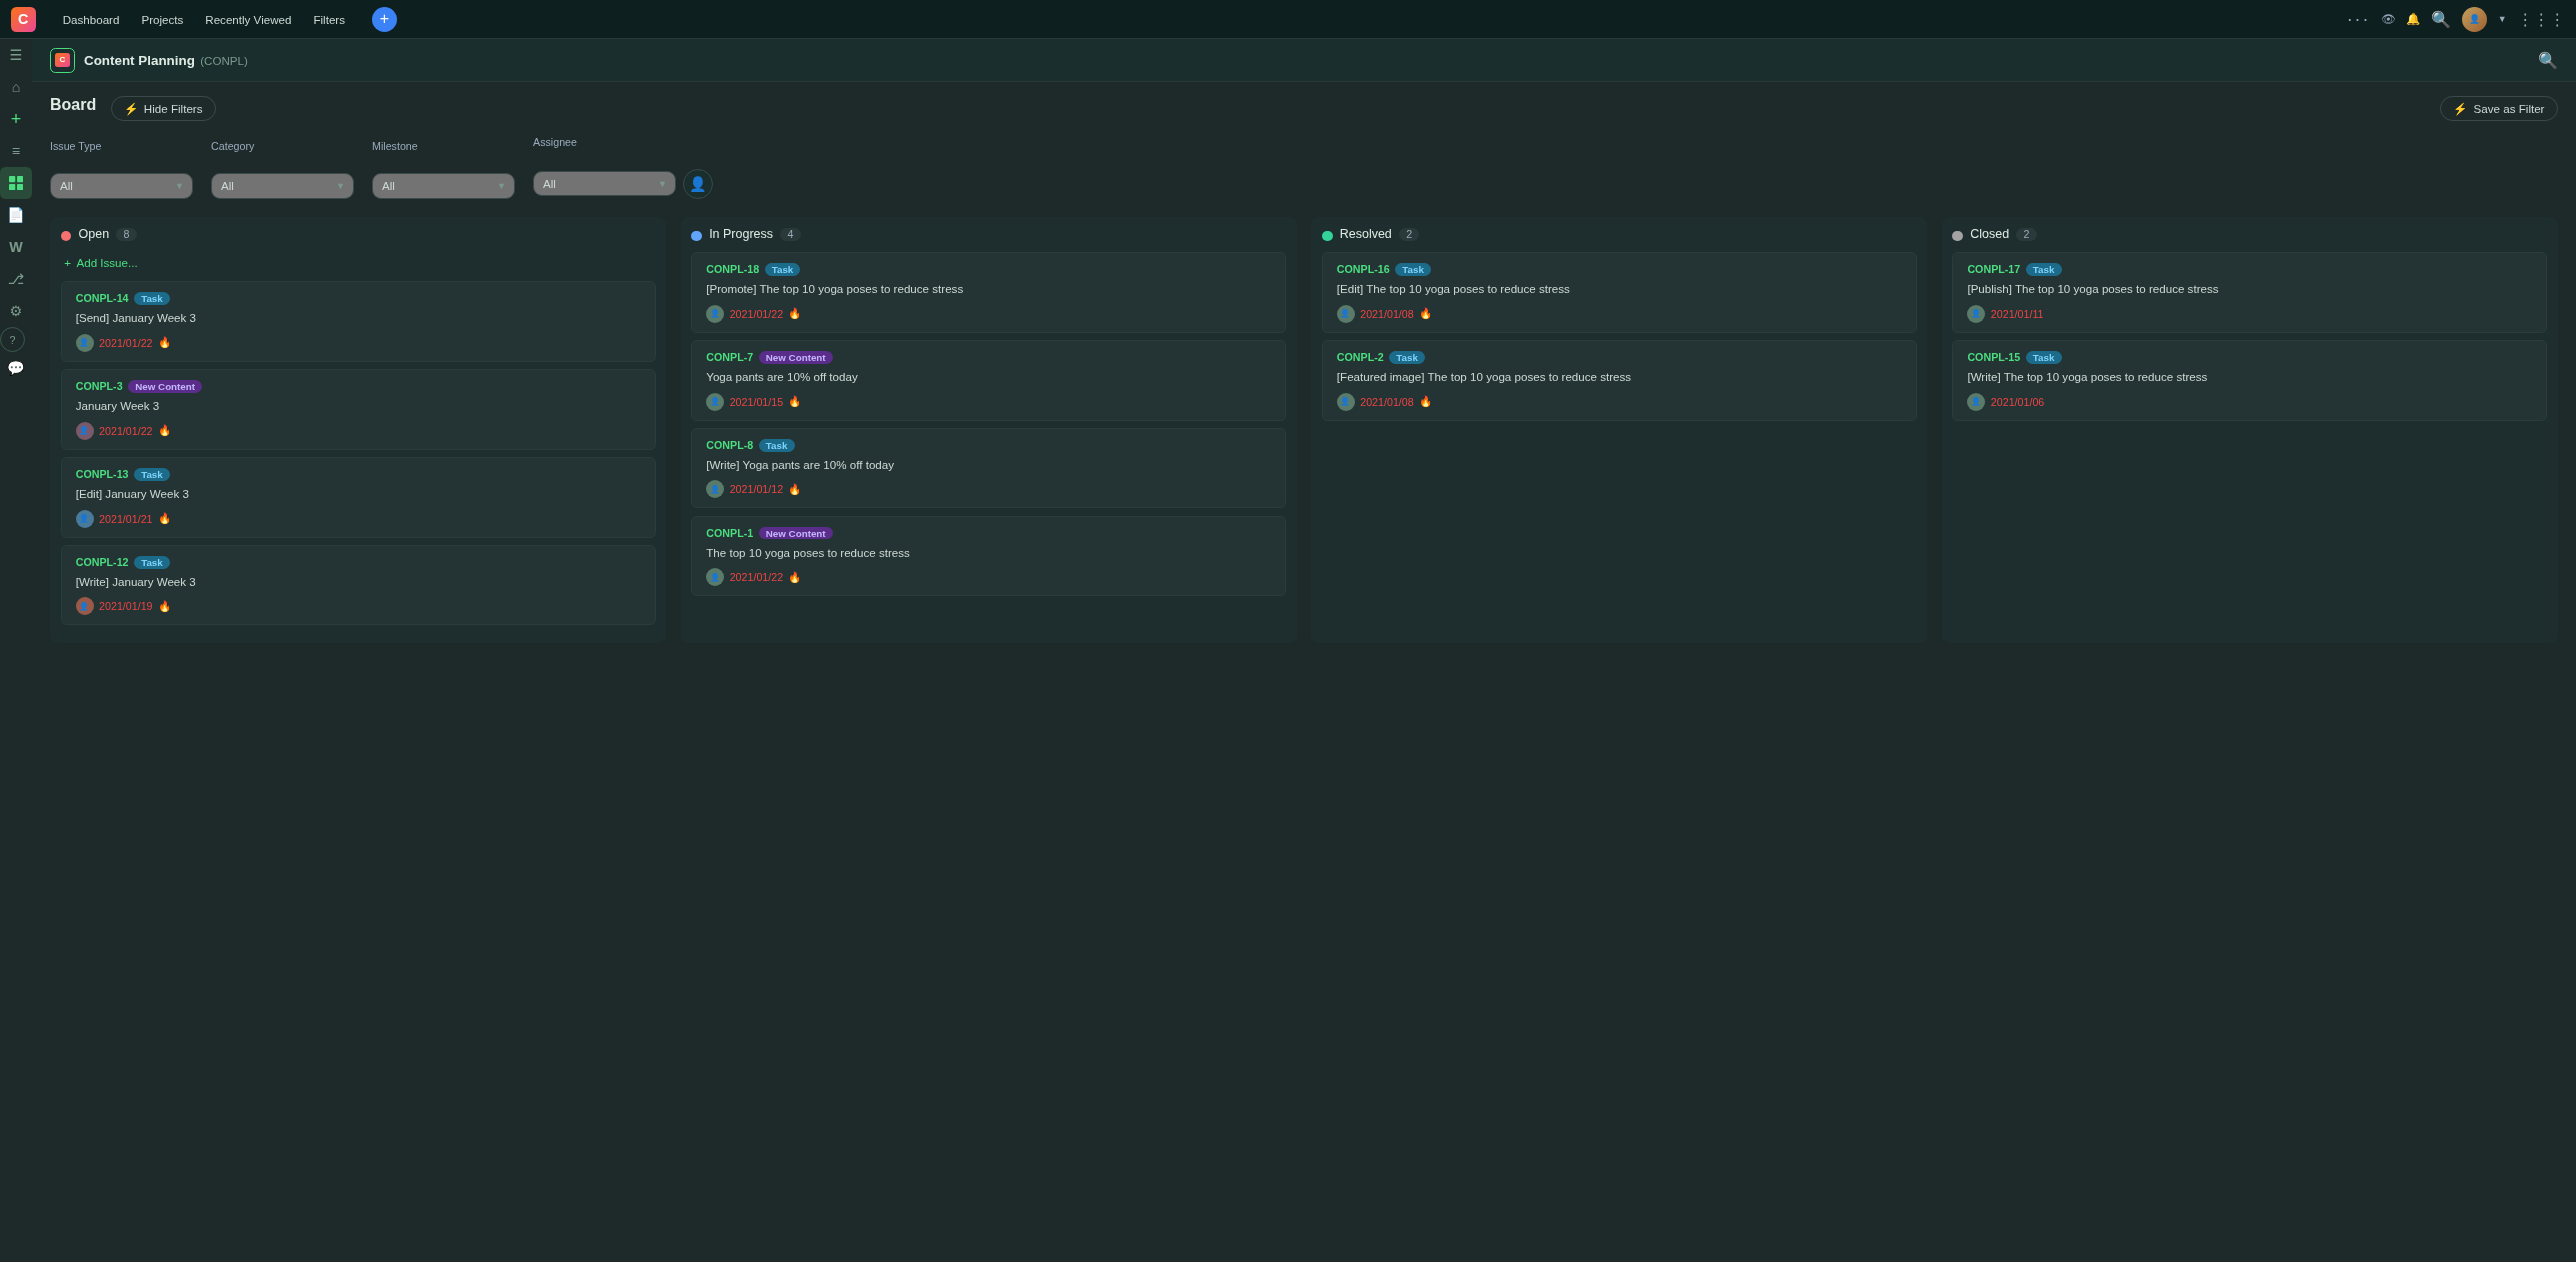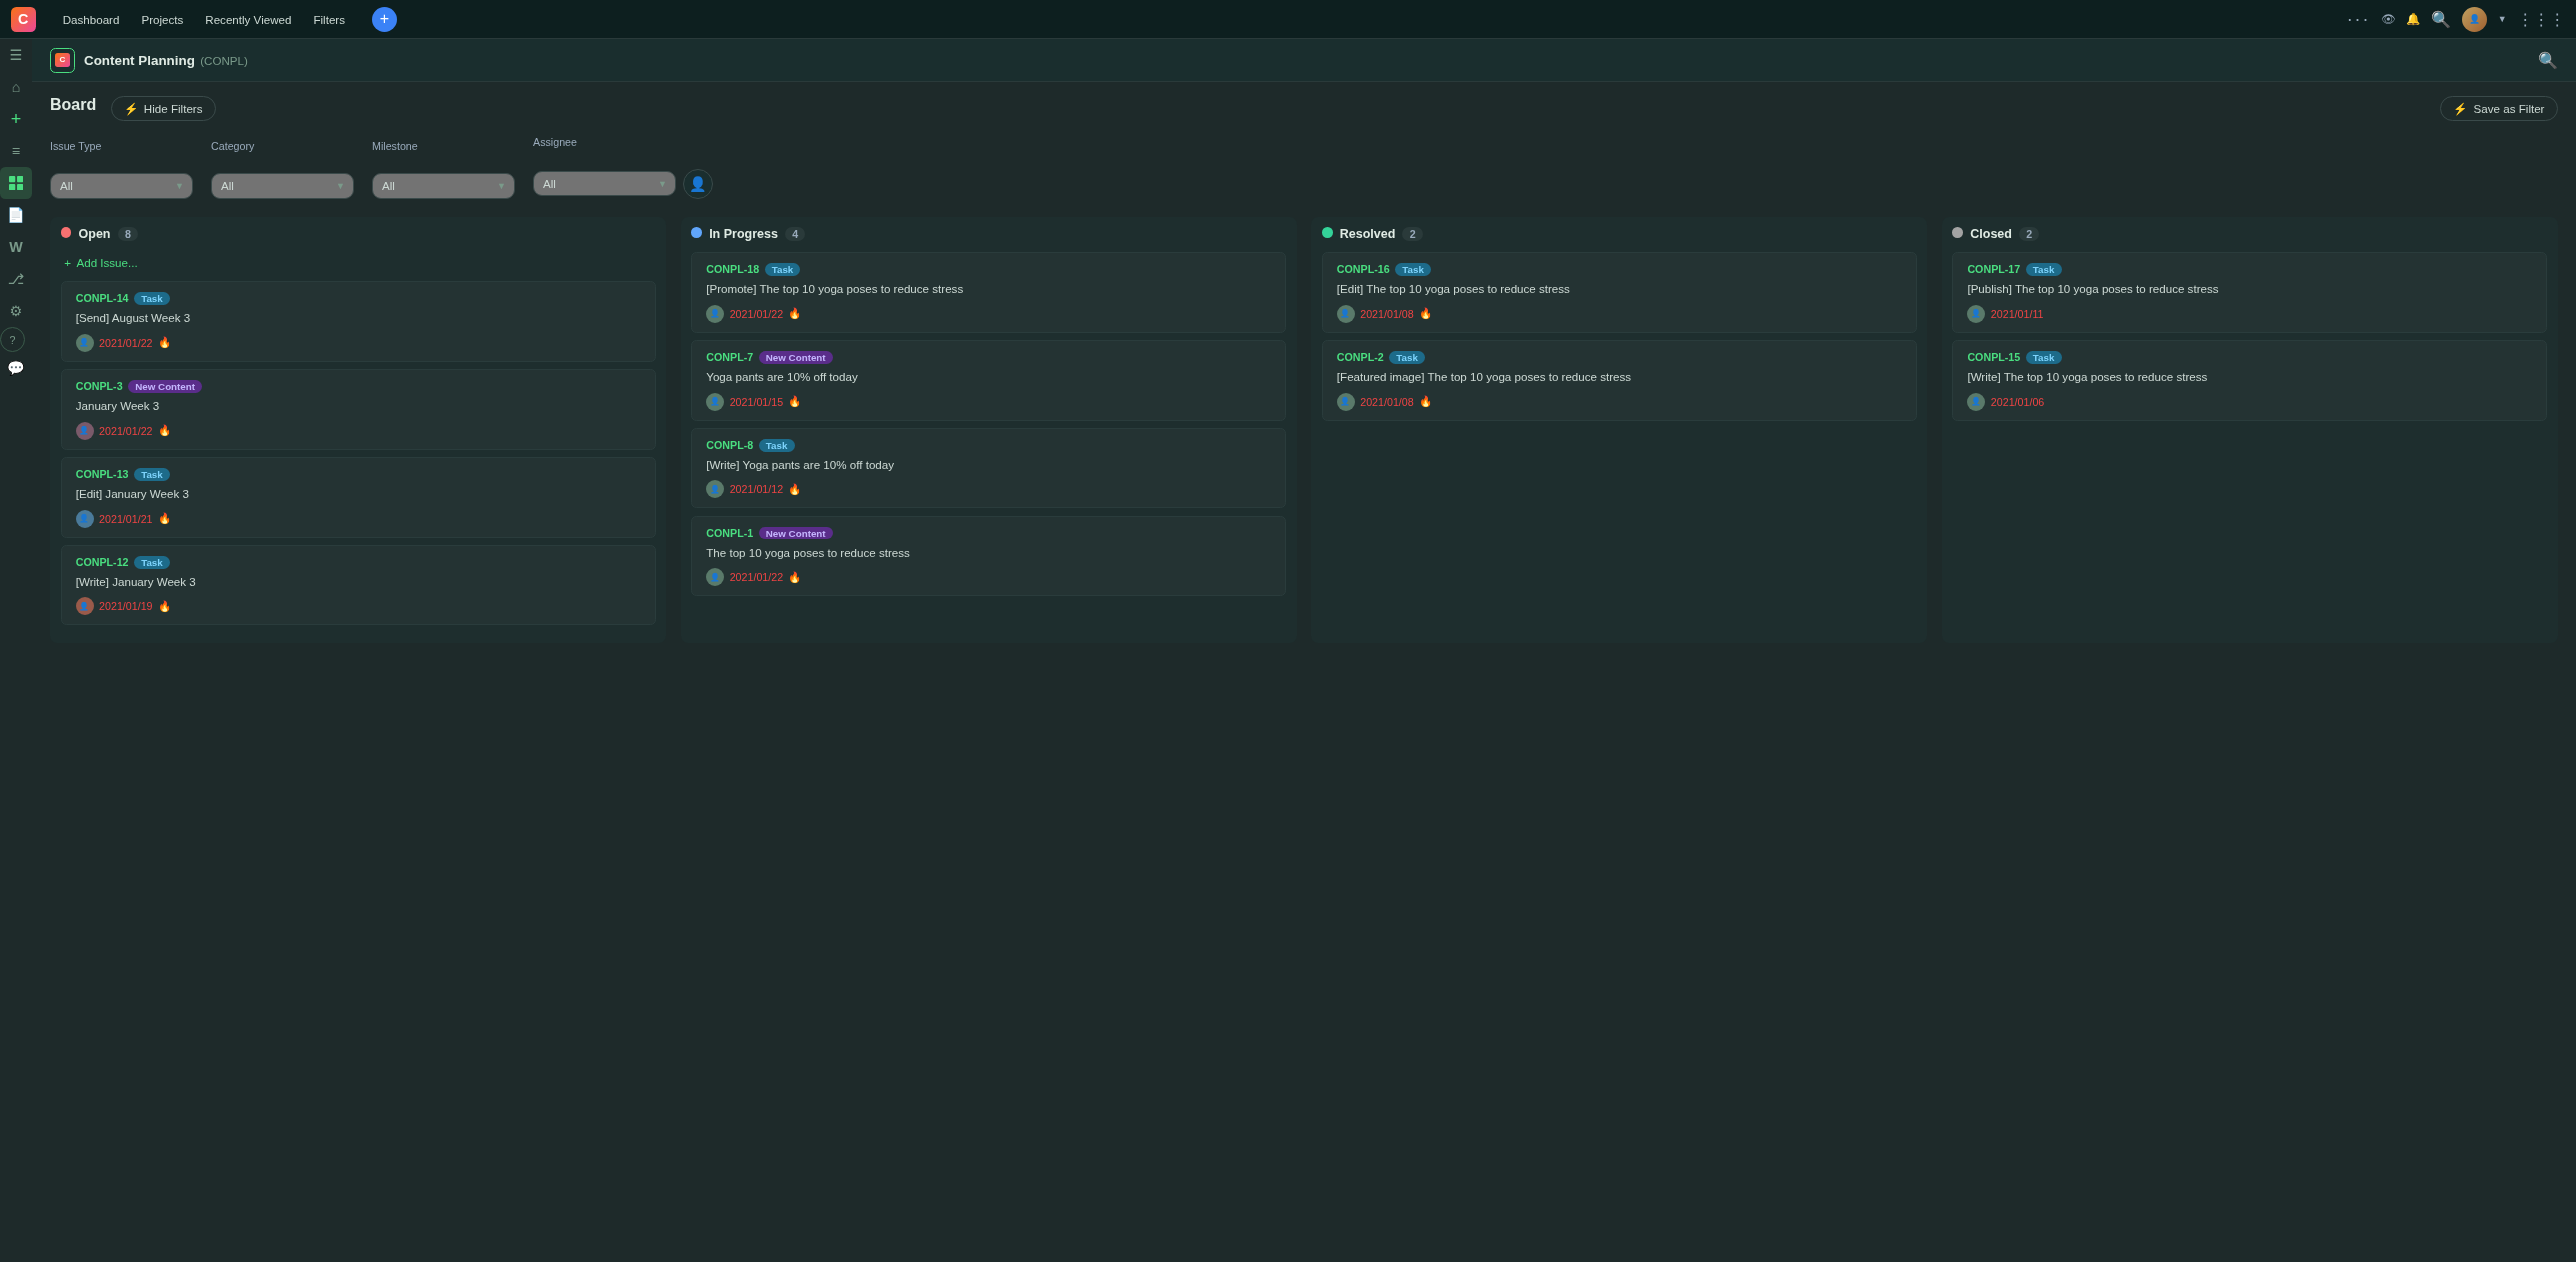--- a/index.html
+++ b/index.html
@@ -42,21 +42,21 @@
     .filter-group { display: flex; flex-direction: column; gap: 21px; }
     .filter-label { font-size: 10.7px; color: #9ab; }
     .filter-select { background: #737373; border: 0.9px solid #3a4a4a; border-radius: 9px; color: #cdd9d4; padding: 5.4px 27px 5.4px 9px; font-size: 11.6px; min-width: 143px; appearance: none; cursor: pointer; position: relative; }
     .filter-select-wrapper { position: relative; }
     .filter-select-wrapper::after { content: '▼'; position: absolute; right: 9px; top: 50%; transform: translateY(-50%); font-size: 9px; color: #7a9a8a; pointer-events: none; }
     .assignee-icon-btn { width: 30px; height: 30px; border: 0.9px solid #3a4a4a; border-radius: 50%; background: #1a2e2e; display: flex; align-items: center; justify-content: center; cursor: pointer; color: #7a9a8a; font-size: 14.3px; }
 
     
     .kanban { display: grid; grid-template-columns: repeat(4, 1fr); gap: 14.3px; min-width: 805px; }
     .column { background: #1e2e2e; border-radius: 7.2px; padding: 10.7px; }
-    .col-header { display: flex; align-items: flex-start; gap: 7.2px; margin-bottom: 10.7px; font-weight: 700; font-size: 12.5px; color: #e0ebe4; }
+    .col-header { display: flex; align-items: flex-end; gap: 7.2px; margin-bottom: 10.7px; font-weight: 400; font-size: 12.5px; color: #e0ebe4; }
     .col-dot { width: 10.7px; height: 10.7px; border-radius: 50%; flex-shrink: 0; }
     .col-dot.open { background: #f87171; }
     .col-dot.inprogress { background: #60a5fa; }
     .col-dot.resolved { background: #34d399; }
     .col-dot.closed { background: #a3a3a3; }
     .col-count { background: #2a3a3a; border-radius: 9px; padding: 0.9px 7.2px; font-size: 10.7px; color: #9ab; }
 
     
     .add-issue { display: flex; align-items: center; gap: 5.4px; color: #4ade80; font-size: 11.6px; cursor: pointer; margin-bottom: 9px; padding: 3.6px; }
     .card { background: #243333; border: 0.9px solid #2a3c3c; border-radius: 5.4px; padding: 9px 14px; margin-bottom: 7.2px; cursor: pointer; }
@@ -190,21 +190,21 @@
             <span>Open</span>
             <span class="col-count">8</span>
           </div>
           <div class="add-issue">
             <span>+</span>
               <span> Add Issue...</span>
           </div>
 
           <div class="card">
             <div><span class="card-id">CONPL-14</span><span class="card-badge badge-task">Task</span></div>
-            <div class="card-title">[Send] August Week 3</div>
+            <div class="card-title">[Send] January Week 3</div>
             <div class="card-footer">
                 <div class="avatar-sm" style="background:#5a7a6a">👤</div>
                 <span class="card-date">2021/01/22</span>
                 <span class="fire-icon">🔥</span>
               </div>
           </div>
 
           <div class="card">
             <div><span class="card-id">CONPL-3</span><span class="card-badge badge-new-content">New Content</span></div>
             <div class="card-title">January Week 3</div>

